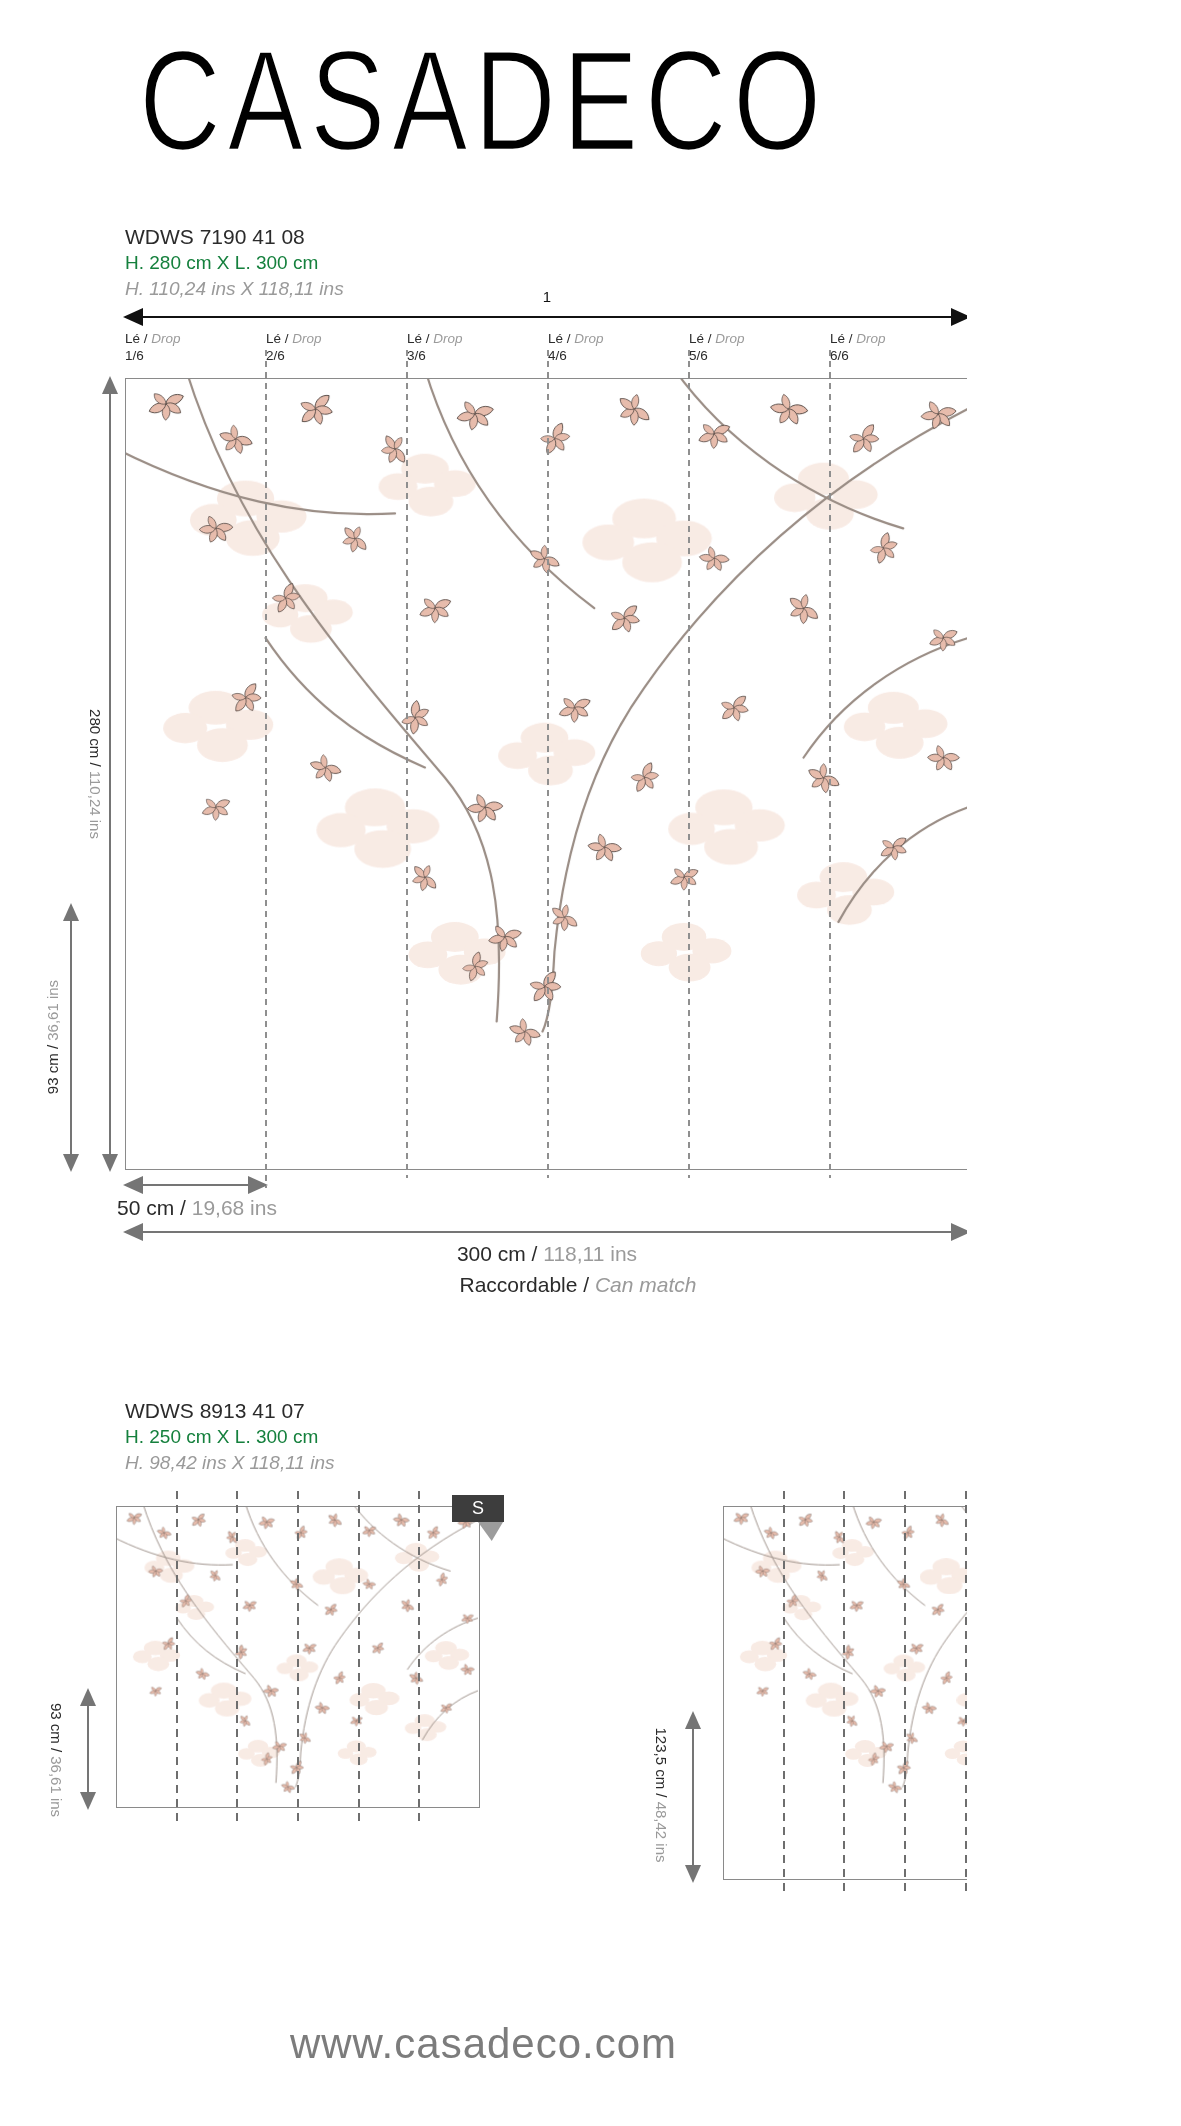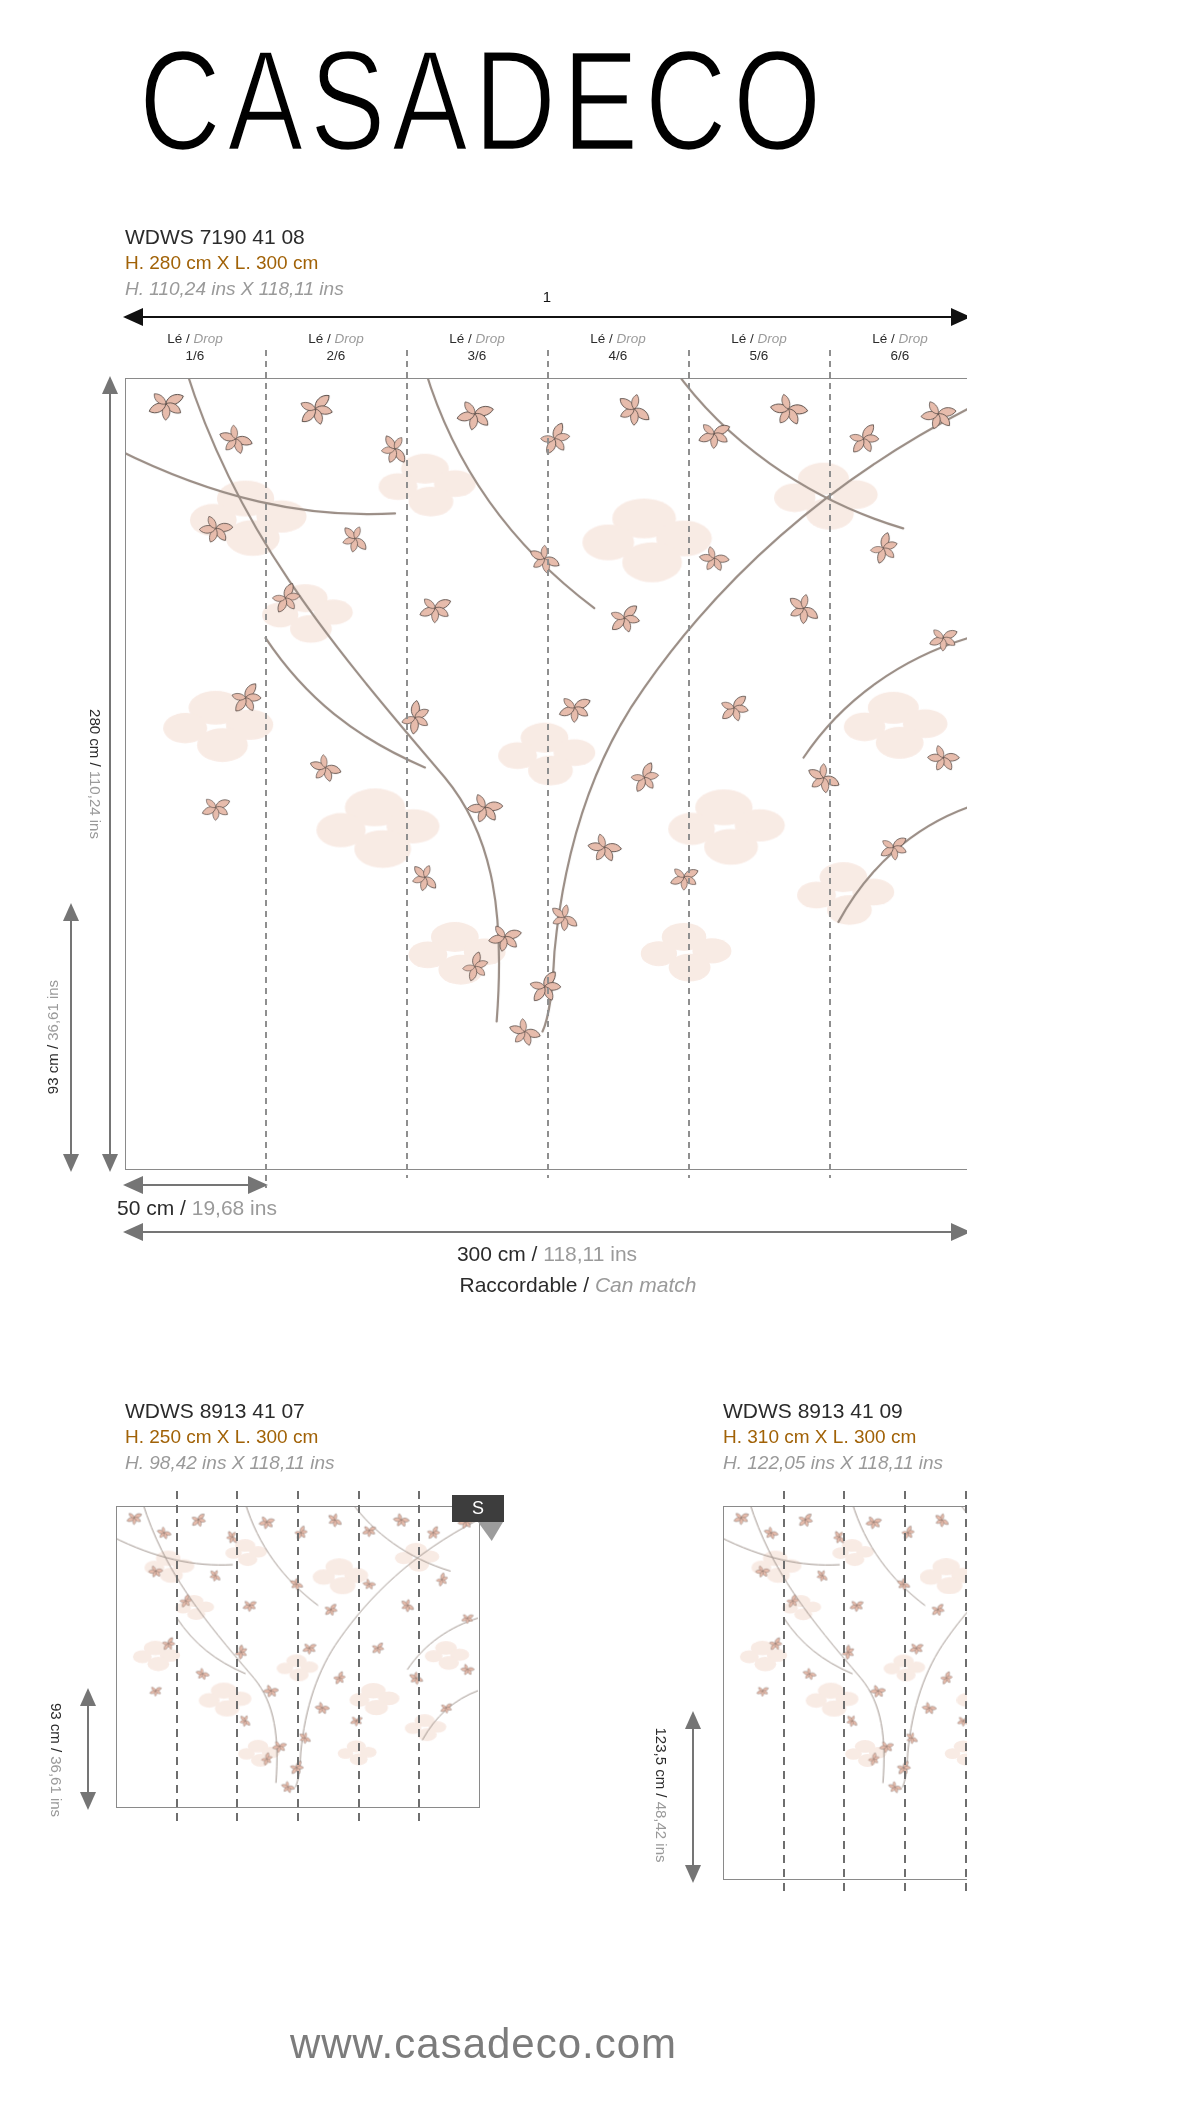--- a/index.html
+++ b/index.html
@@ -9,21 +9,21 @@
   
   .logo{position:absolute;top:30px;left:0;right:0;text-align:center;
         font-size:142px;font-weight:100;letter-spacing:8px;line-height:1;color:#000;
         transform:scaleX(.8);-webkit-text-stroke:2.5px #fff;}
   .footer{position:absolute;top:2020px;left:0;right:0;text-align:center;
           font-size:42px;font-weight:300;color:#7c7c7c;letter-spacing:1px;}
 
   
   .prod-header{position:absolute;line-height:26px;}
   .prod-header .sku{font-size:21px;color:#2b2b2b;}
-  .prod-header .size-cm{font-size:19px;color:#a16207;}
+  .prod-header .size-cm{font-size:19px;color:#15803d;}
   .prod-header .size-ins{font-size:19px;color:#9a9a9a;font-style:italic;}
 
   .d{color:#2b2b2b;} .g{color:#9a9a9a;} .i{font-style:italic;}
 
   
   .harrow{position:absolute;height:2px;background:currentColor;color:#757575;}
   .harrow::before{content:"";position:absolute;left:-2px;top:-8px;
     border-top:9px solid transparent;border-bottom:9px solid transparent;border-right:20px solid currentColor;}
   .harrow::after{content:"";position:absolute;right:-2px;top:-8px;
     border-top:9px solid transparent;border-bottom:9px solid transparent;border-left:20px solid currentColor;}
@@ -43,21 +43,21 @@
   .varrow::after{content:"";position:absolute;bottom:-2px;left:-7px;
     border-left:8px solid transparent;border-right:8px solid transparent;border-top:18px solid currentColor;}
 
   .sec-label{position:absolute;font-size:15px;color:#111;transform:translateX(-50%);}
   .center-label{position:absolute;font-size:21px;white-space:nowrap;transform:translateX(-50%);}
   .vlabel{position:absolute;font-size:15px;white-space:nowrap;
           transform:translate(-50%,-50%) rotate(90deg);}
   .vlabel.ccw{transform:translate(-50%,-50%) rotate(-90deg);}
 
   
-  .panel-label{position:absolute;width:140px;text-align:center;font-size:13.5px;line-height:17px;}
+  .panel-label{position:absolute;width:140px;text-align:left;font-size:13.5px;line-height:17px;}
 
   
   .rect{position:absolute;border:1.5px solid #8a8a8a;background:#fff;box-sizing:border-box;}
   .rect.light{border:1px solid #c4c4c4;}
   .vdash{position:absolute;width:2px;
     background:repeating-linear-gradient(#8f8f8f 0 6px,transparent 6px 11px);}
   .vdash.small{background:repeating-linear-gradient(#6e6e6e 0 8px,transparent 8px 14px);}
   .art{display:block;}
 
   
@@ -266,25 +266,20 @@
   <div class="vdash small" style="left:418px;top:1491px;height:331px"></div>
   <div class="badge big" style="left:452px;top:1495px">
     <div class="badge-tab">S</div>
     <div class="badge-tail"></div>
   </div>
   <div class="varrow" style="left:87px;top:1690px;height:118px"></div>
   <div class="vlabel" style="left:56px;top:1760px">
     <span class="d">93 cm /</span> <span class="g">36,61 ins</span>
   </div>
 
-  <div class="prod-header" style="left:723px;top:1398px">
-    <div class="sku">WDWS 8913 41 09</div>
-    <div class="size-cm">H. 310 cm X L. 300 cm</div>
-    <div class="size-ins">H. 122,05 ins X 118,11 ins</div>
-  </div>
   <div class="rect" style="left:723px;top:1506px;width:364px;height:374px">
     <svg class="art" width="361" height="371" viewBox="0 0 845 868" preserveAspectRatio="none">
         <use href="#floral"></use>
       </svg>
   </div>
   <div class="vdash small" style="left:783px;top:1491px;height:404px"></div>
   <div class="vdash small" style="left:843px;top:1491px;height:404px"></div>
   <div class="vdash small" style="left:904px;top:1491px;height:404px"></div>
   <div class="vdash small" style="left:965px;top:1491px;height:404px"></div>
   <div class="vdash small" style="left:1025px;top:1491px;height:404px"></div>

